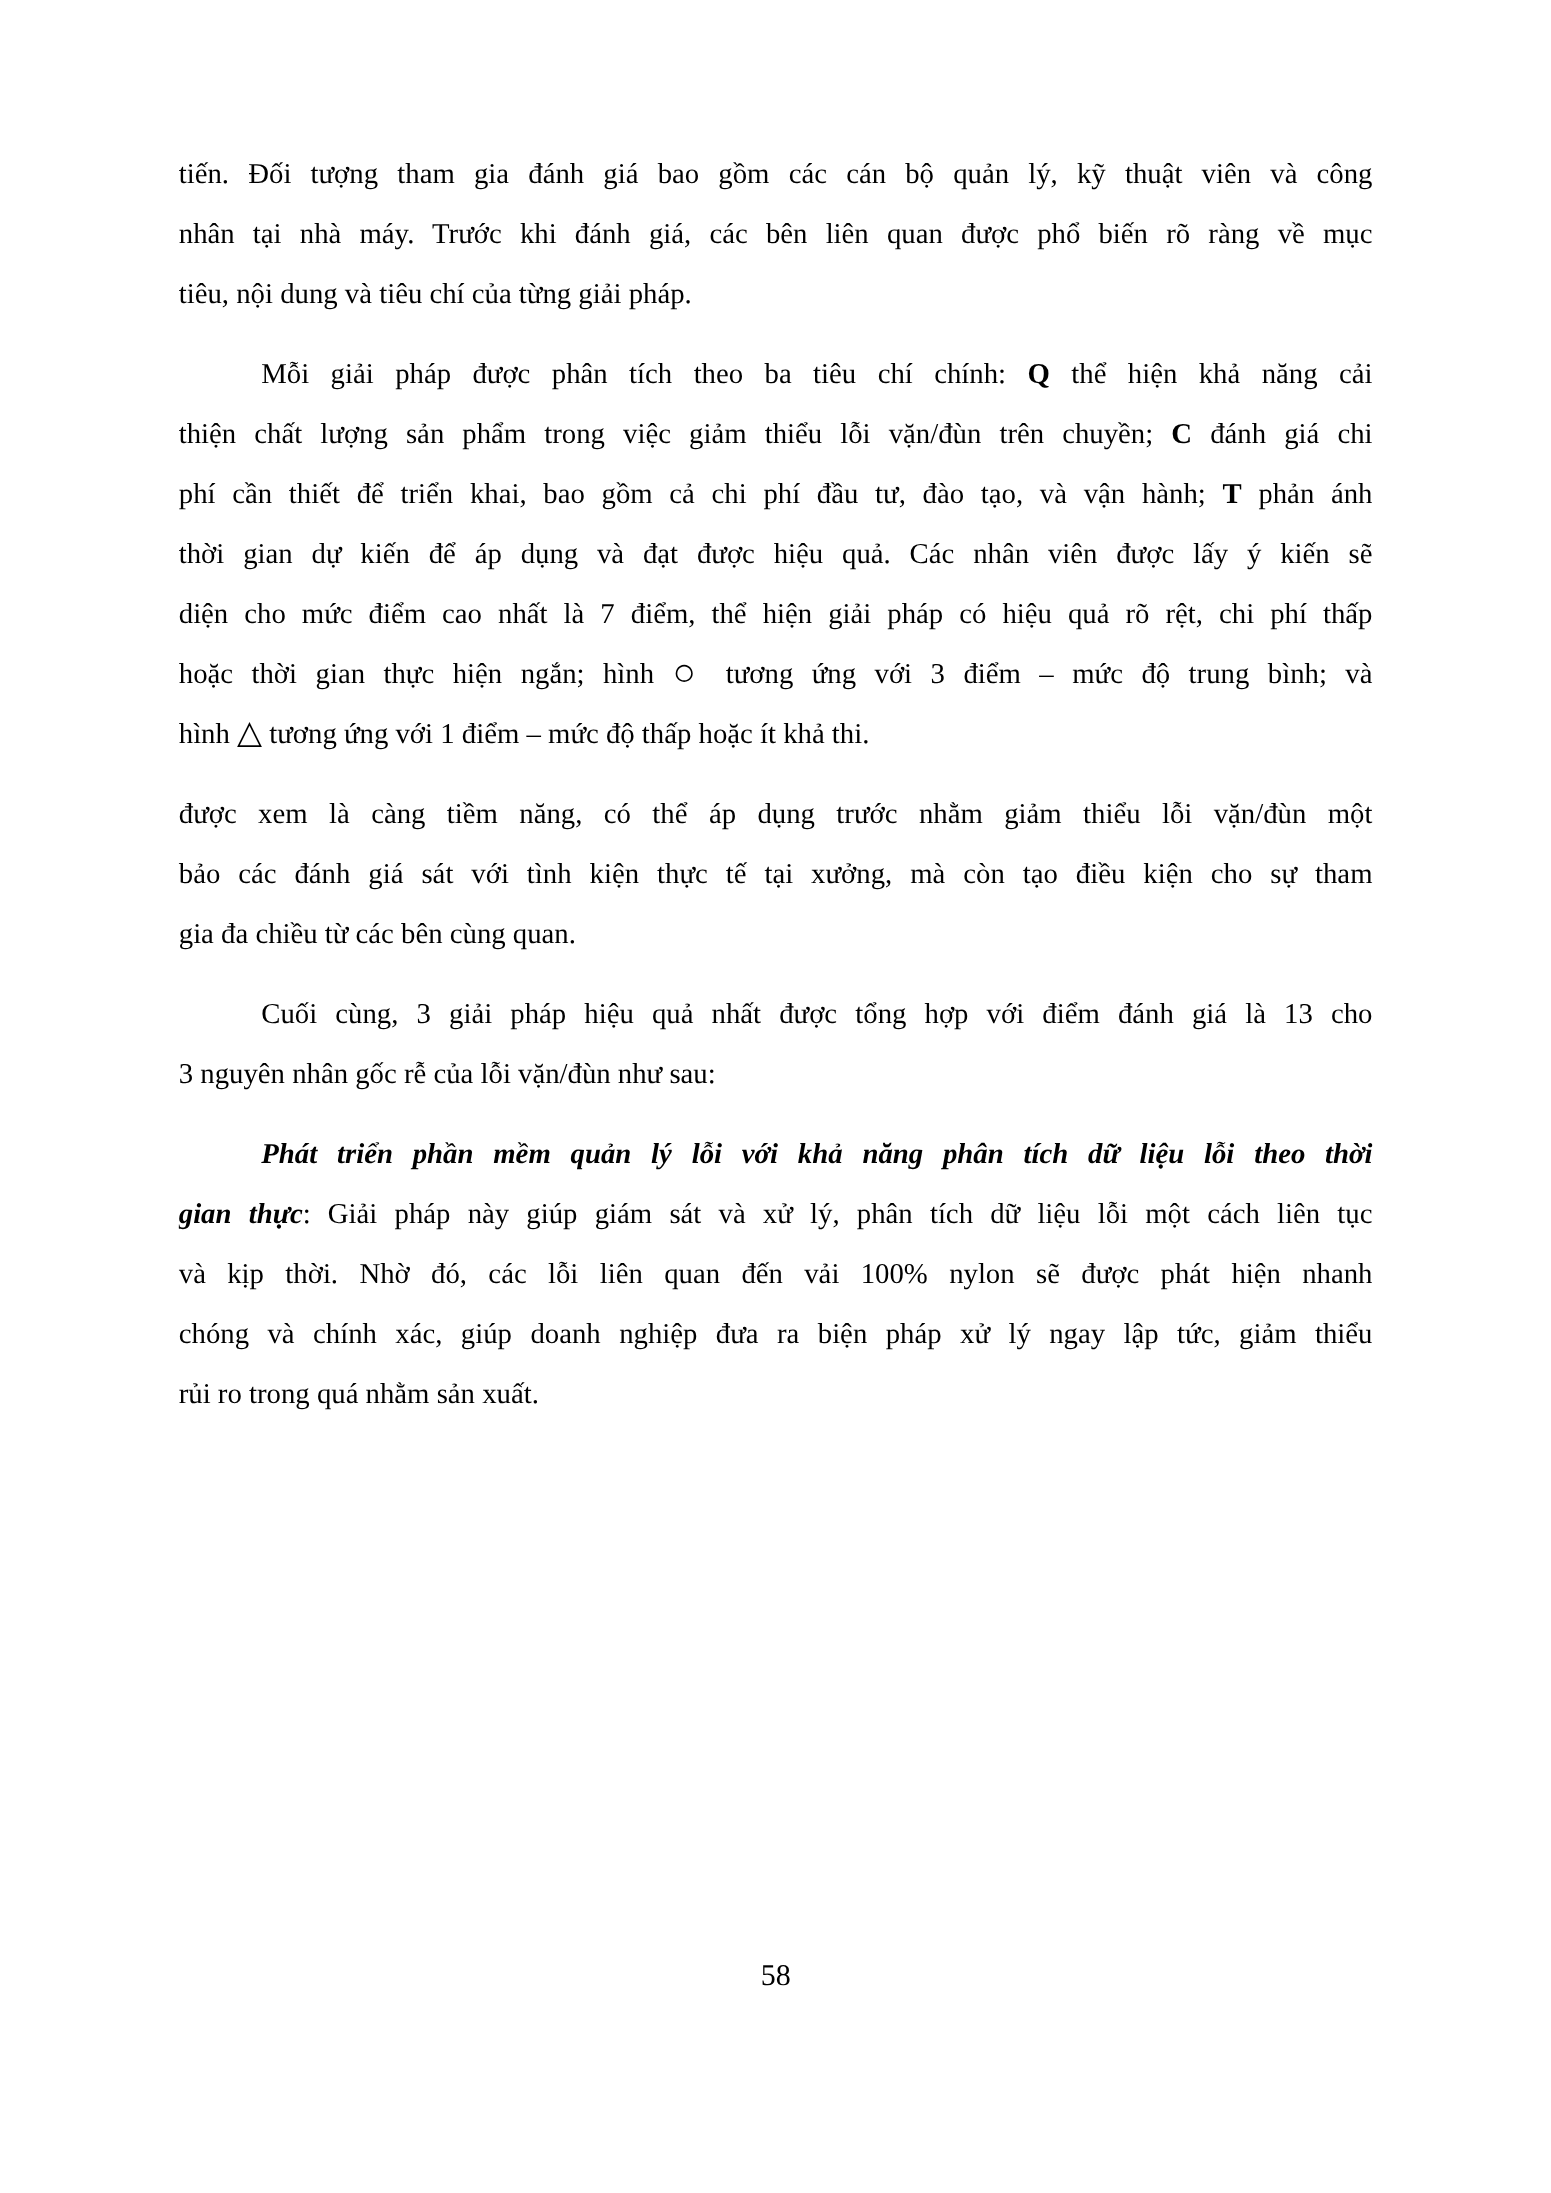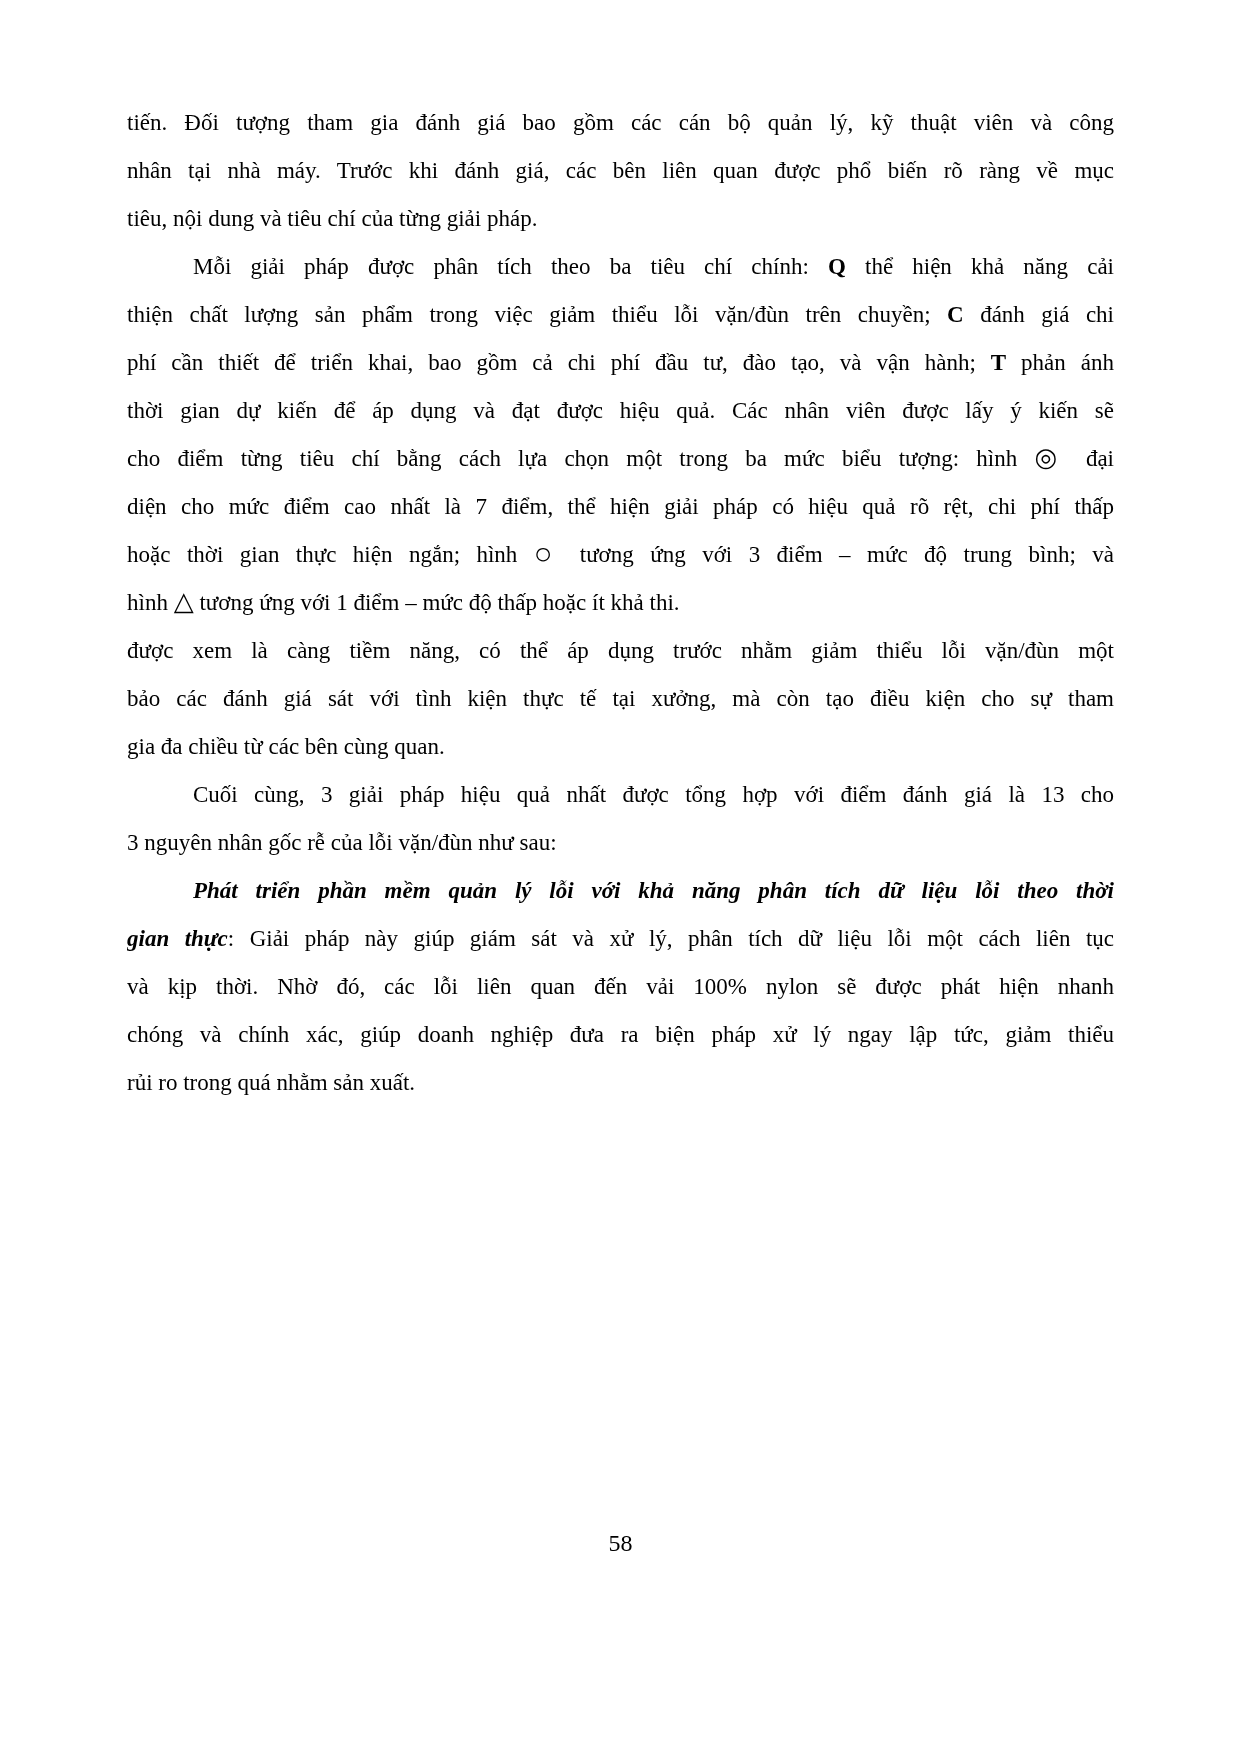--- a/index.html
+++ b/index.html
@@ -13,37 +13,37 @@
     overflow: hidden;
   }
   .content {
     position: absolute;
     top: 99px;
     left: 127px;
     width: 987px;
     font-size: 23px;
     line-height: 48px;
   }
-  .paragraph { margin: 0; }
+  .paragraph { margin: 16px; }
   .line {
     height: 48px;
     overflow: hidden;
     text-align: justify;
     text-align-last: justify;
   }
   .line.last { text-align-last: left; }
   .line.indent { padding-left: 66px; }
   .run-normal { font-weight: normal; font-style: normal; }
   .run-b { font-weight: bold; }
   .run-bi { font-weight: bold; font-style: italic; }
   .run-sym { font-size: 26px; line-height: 0; }
   .run-symL { font-size: 31px; line-height: 0; vertical-align: -2px; }
   .footer {
     position: absolute;
-    top: 1528px;
+    top: 1566px;
     left: 0;
     width: 100%;
     text-align: center;
     font-size: 24px;
     line-height: 30px;
   }
 </style>
 </head>
 <body>
 
@@ -52,21 +52,20 @@
       <div class="paragraph">
         <div class="line"><span class="run-normal">tiến. Đối tượng tham gia đánh giá bao gồm các cán bộ quản lý, kỹ thuật viên và công</span></div>
         <div class="line"><span class="run-normal">nhân tại nhà máy. Trước khi đánh giá, các bên liên quan được phổ biến rõ ràng về mục</span></div>
         <div class="line last"><span class="run-normal">tiêu, nội dung và tiêu chí của từng giải pháp.</span></div>
       </div>
       <div class="paragraph">
         <div class="line indent"><span class="run-normal">Mỗi giải pháp được phân tích theo ba tiêu chí chính: </span><span class="run-b">Q</span><span class="run-normal"> thể hiện khả năng cải</span></div>
         <div class="line"><span class="run-normal">thiện chất lượng sản phẩm trong việc giảm thiểu lỗi vặn/đùn trên chuyền; </span><span class="run-b">C</span><span class="run-normal"> đánh giá chi</span></div>
         <div class="line"><span class="run-normal">phí cần thiết để triển khai, bao gồm cả chi phí đầu tư, đào tạo, và vận hành; </span><span class="run-b">T</span><span class="run-normal"> phản ánh</span></div>
         <div class="line"><span class="run-normal">thời gian dự kiến để áp dụng và đạt được hiệu quả. Các nhân viên được lấy ý kiến sẽ</span></div>
-        <div class="line"><span class="run-normal">cho điểm từng tiêu chí bằng cách lựa chọn một trong ba mức biểu tượng: hình </span><span class="run-sym">◎</span><span class="run-normal"> đại</span></div>
         <div class="line"><span class="run-normal">diện cho mức điểm cao nhất là 7 điểm, thể hiện giải pháp có hiệu quả rõ rệt, chi phí thấp</span></div>
         <div class="line"><span class="run-normal">hoặc thời gian thực hiện ngắn; hình </span><span class="run-symL">○</span><span class="run-normal"> tương ứng với 3 điểm – mức độ trung bình; và</span></div>
         <div class="line last"><span class="run-normal">hình </span><span class="run-sym">△</span><span class="run-normal"> tương ứng với 1 điểm – mức độ thấp hoặc ít khả thi.</span></div>
       </div>
       <div class="paragraph">
         <div class="line"><span class="run-normal">được xem là càng tiềm năng, có thể áp dụng trước nhằm giảm thiểu lỗi vặn/đùn một</span></div>
         <div class="line"><span class="run-normal">bảo các đánh giá sát với tình kiện thực tế tại xưởng, mà còn tạo điều kiện cho sự tham</span></div>
         <div class="line last"><span class="run-normal">gia đa chiều từ các bên cùng quan.</span></div>
       </div>
       <div class="paragraph">

